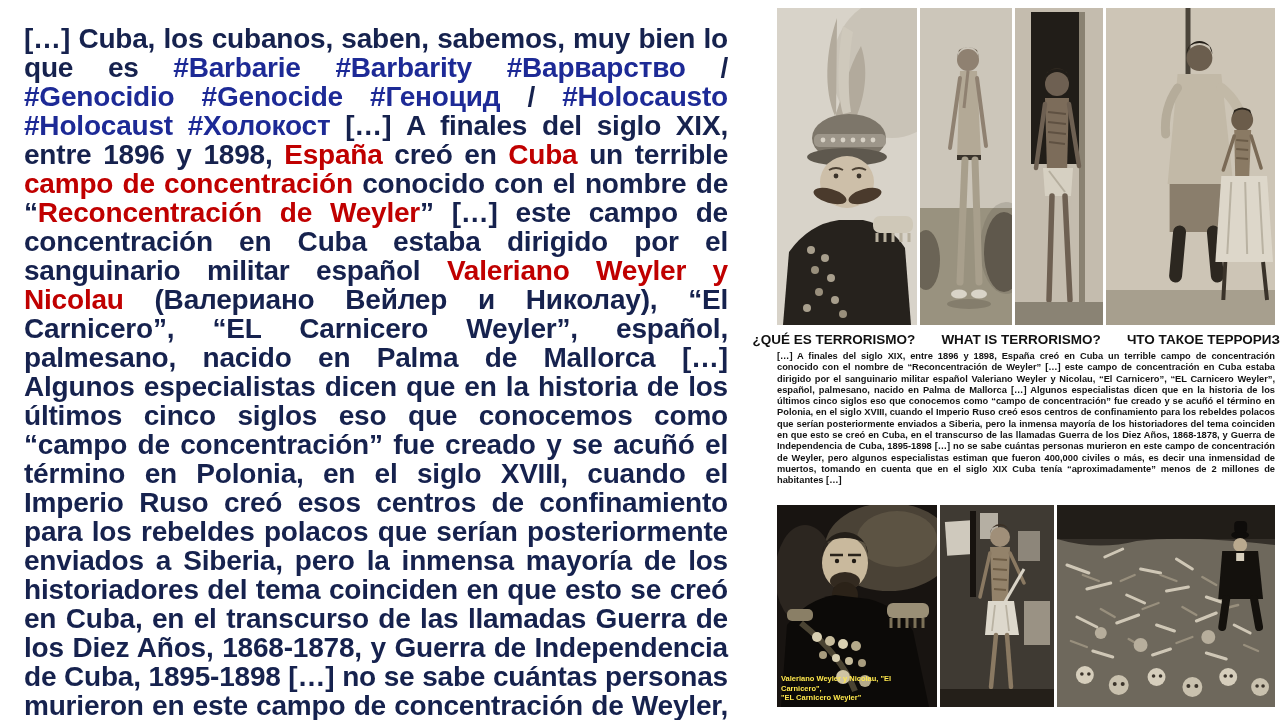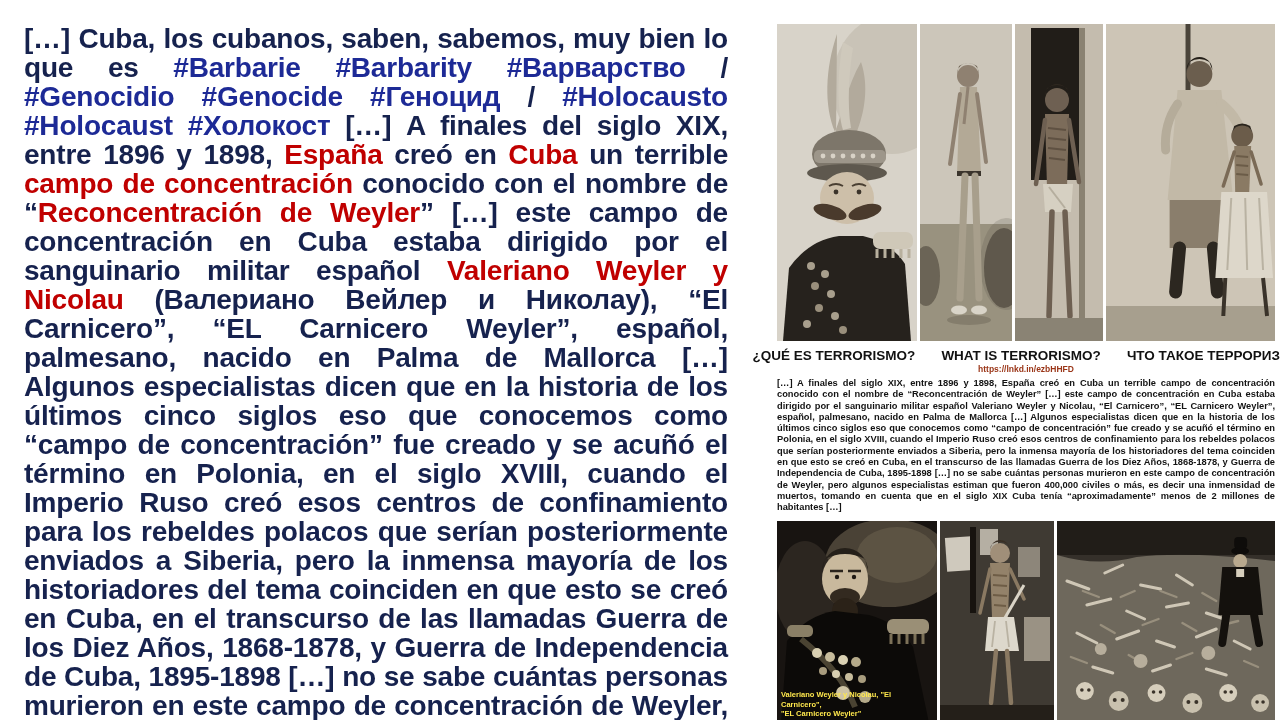--- a/index.html
+++ b/index.html
@@ -10,21 +10,21 @@
   .main-text{
     position:absolute;left:24px;top:24px;width:704px;height:672px;
     font-size:28px;line-height:29px;font-weight:bold;
     text-align:justify;letter-spacing:-0.2px;
   }
   .seg-n{color:var(--navy);}
   .seg-b{color:var(--hashtag_blue);}
   .seg-r{color:var(--highlight_red);}
 
   
-  .right-col{position:absolute;left:777px;top:16px;width:498px;height:579px;text-decoration:underline;}
+  .right-col{position:absolute;left:777px;top:0;width:498px;height:579px;text-decoration:underline;}
   .collage{position:absolute;left:0;display:flex;gap:3px;}
   .collage.top{top:8px;height:317px;}
   .collage.bottom{top:505px;height:202px;}
   .photo{position:relative;height:100%;overflow:hidden;background:#b9b2a6;}
   .photo svg{display:block;width:100%;height:100%;}
 
   
   .terror-block{position:absolute;left:0;top:332px;width:498px;}
   .terror-title{display:flex;justify-content:center;gap:26px;
     font-size:13.5px;font-weight:bold;color:#111111;white-space:nowrap;}
@@ -149,21 +149,20 @@
         </svg>
       </div>
     </div>
 
     <div class="terror-block">
       <div class="terror-title">
         <span>¿QUÉ ES TERRORISMO?</span>
         <span>WHAT IS TERRORISMO?</span>
         <span>ЧТО ТАКОЕ ТЕРРОРИЗМ?</span>
       </div>
-      <div class="terror-link">https://lnkd.in/ezbHHFD</div>
       <div class="terror-body">[…] A finales del siglo XIX, entre 1896 y 1898, España creó en Cuba un terrible campo de concentración conocido con el nombre de “Reconcentración de Weyler” […] este campo de concentración en Cuba estaba dirigido por el sanguinario militar español Valeriano Weyler y Nicolau, “El Carnicero”, “EL Carnicero Weyler”, español, palmesano, nacido en Palma de Mallorca […] Algunos especialistas dicen que en la historia de los últimos cinco siglos eso que conocemos como “campo de concentración” fue creado y se acuñó el término en Polonia, en el siglo XVIII, cuando el Imperio Ruso creó esos centros de confinamiento para los rebeldes polacos que serían posteriormente enviados a Siberia, pero la inmensa mayoría de los historiadores del tema coinciden en que esto se creó en Cuba, en el transcurso de las llamadas Guerra de los Diez Años, 1868-1878, y Guerra de Independencia de Cuba, 1895-1898 […] no se sabe cuántas personas murieron en este campo de concentración de Weyler, pero algunos especialistas estiman que fueron 400,000 civiles o más, es decir una inmensidad de muertos, tomando en cuenta que en el siglo XIX Cuba tenía “aproximadamente” menos de 2 millones de habitantes […]</div>
     </div>
 
     <div class="collage bottom">
 
       <div class="photo" style="width:160px">
         <svg viewBox="0 0 160 202" preserveAspectRatio="none">
           <rect width="160" height="202" fill="#181411"></rect>
           <ellipse cx="112" cy="42" rx="64" ry="44" fill="#4a4236"></ellipse>
           <ellipse cx="120" cy="34" rx="40" ry="28" fill="#5c5343"></ellipse>

